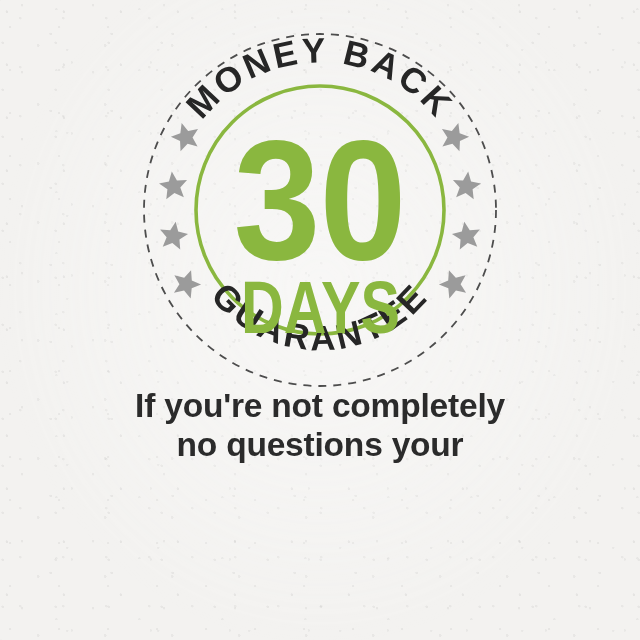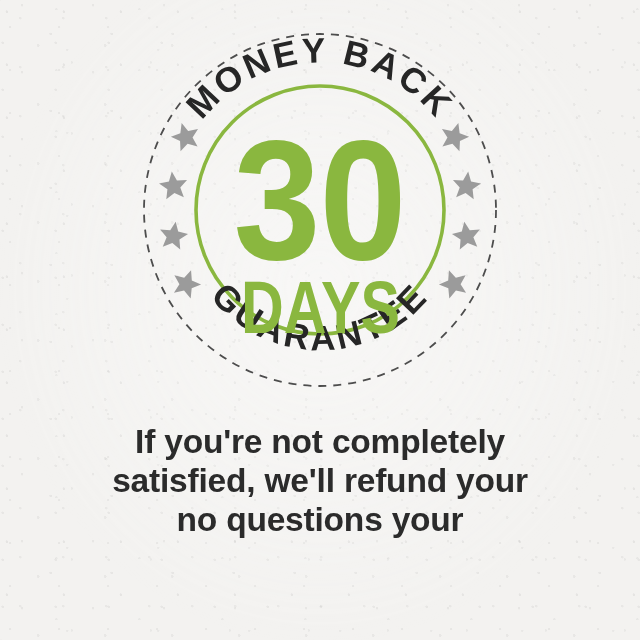--- a/index.html
+++ b/index.html
@@ -103,21 +103,21 @@
     color: #8ab73f;
     letter-spacing: 0px;
     transform: scaleX(.80);
     margin-top: 4px;
   }
 
   
   .promise {
     position: absolute;
     left: 50px;
-    top: 422px;
+    top: 386px;
     width: 540px;
     text-align: center;
     font-family: "Liberation Sans", sans-serif;
     font-weight: bold;
     font-size: 33.5px;
     line-height: 39px;
     color: #2b2b2b;
     letter-spacing: -0.2px;
   }
   .promise .line { display: block; white-space: nowrap; }
@@ -182,17 +182,16 @@
     </svg>
 
     <div class="badge-core">
       <div class="big-number">30</div>
       <div class="days-label">DAYS</div>
     </div>
   </div>
 
   <div class="promise">
     <span class="line">If you're not completely</span>
-    <span class="line">satisfied, we'll refund your</span>
     <span class="line">no questions your</span>
   </div>
 
 </div>
 
 </body></html>

